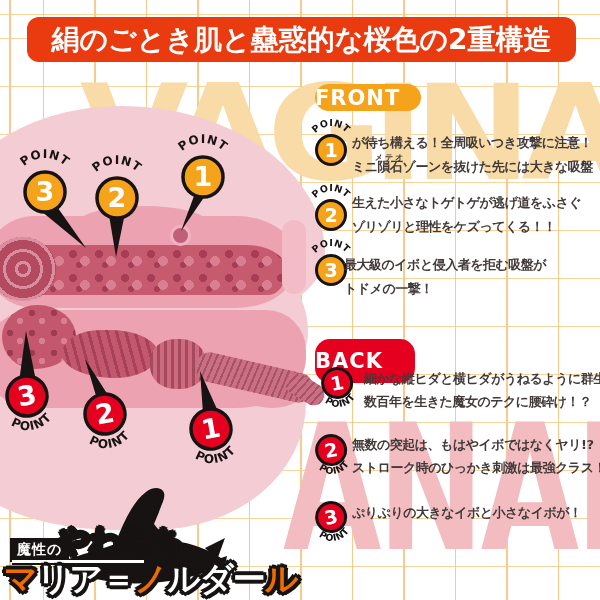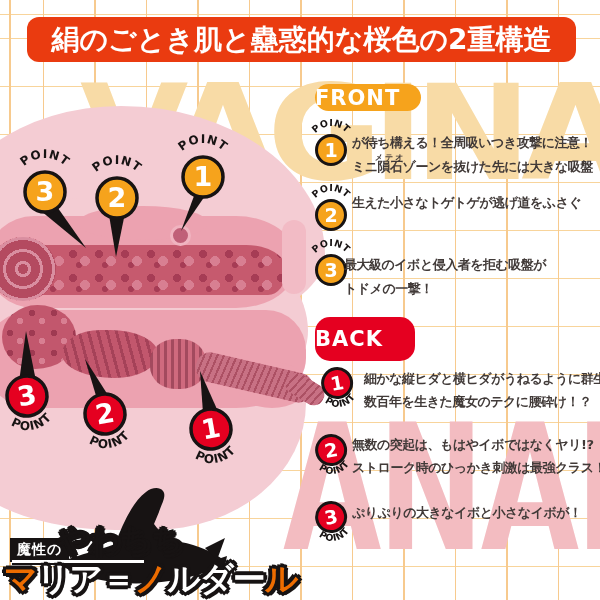--- a/index.html
+++ b/index.html
@@ -39,21 +39,21 @@
     background-image:repeating-linear-gradient(90deg,rgba(60,0,20,.3) 0 3px,transparent 3px 7px)}
   .wtail{left:196px;top:349px;width:120px;height:30px;background:#c87184;border-radius:16px;z-index:3;transform:rotate(13deg);transform-origin:left center;
     background-image:repeating-linear-gradient(100deg,rgba(120,20,40,.35) 0 2px,transparent 2px 6px)}
   .wtail2{left:284px;top:378px;width:42px;height:22px;background:#c87184;border-radius:12px;z-index:3;transform:rotate(32deg);
     background-image:repeating-linear-gradient(100deg,rgba(120,20,40,.35) 0 2px,transparent 2px 6px)}
   
   .banner{left:27px;top:17px;width:549px;height:45px;background:#ea3b10;border-radius:12px;z-index:7;
     display:flex;align-items:center;justify-content:center;color:#fff;font-weight:bold;font-size:28px;white-space:nowrap}
   .pill{z-index:6;display:flex;align-items:center;color:#fff;font-weight:bold;letter-spacing:1px}
   .pill-front{left:315px;top:84px;width:106px;height:27px;background:#f6a31c;border-radius:15px;font-size:21px}
-  .pill-back{left:315px;top:317px;width:100px;height:44px;background:#e50020;border-radius:15px;font-size:21px}
+  .pill-back{left:315px;top:339px;width:100px;height:44px;background:#e50020;border-radius:15px;font-size:21px}
   
   .ptext{z-index:6;color:#413a38;font-weight:bold;font-size:13px;letter-spacing:-.5px;white-space:nowrap}
   .ptext .tline{line-height:24px}
   .rubyw{position:relative;display:inline-block}
   .rt{position:absolute;left:50%;transform:translateX(-50%);top:-9px;font-size:8px;letter-spacing:2px}
   
   .badge{z-index:6}
   .wedges{left:0;top:0;width:600px;height:600px;z-index:5;pointer-events:none}
   
   .logo-hat{left:55px;top:486px;width:172px;height:106px;z-index:7}
@@ -157,20 +157,21 @@
   </div>
 
   <svg class="abs badge" style="left:303px;top:182px" width="56" height="56">
     <path id="sF2" d="M8,29 A20,20 0 0 1 48,29" fill="none"></path>
     <text font-size="9.5" font-weight="bold" fill="#171313" letter-spacing=".5"><textPath href="#sF2" startOffset="50%" text-anchor="middle">POINT</textPath></text>
     <circle cx="28" cy="33" r="14.5" fill="#f6a31c" stroke="#171313" stroke-width="3"></circle>
     <text x="28" y="40" font-size="19" font-weight="bold" fill="#fff" text-anchor="middle">2</text>
   </svg>
   <div class="abs ptext" style="left:352px;top:191px">
     <div class="tline">生えた小さなトゲトゲが逃げ道をふさぐ</div>
+    <div class="tline">ゾリゾリと理性をケズってくる！！</div>
   </div>
 
   <svg class="abs badge" style="left:303px;top:237px" width="56" height="56">
     <path id="sF3" d="M8,29 A20,20 0 0 1 48,29" fill="none"></path>
     <text font-size="9.5" font-weight="bold" fill="#171313" letter-spacing=".5"><textPath href="#sF3" startOffset="50%" text-anchor="middle">POINT</textPath></text>
     <circle cx="28" cy="33" r="14.5" fill="#f6a31c" stroke="#171313" stroke-width="3"></circle>
     <text x="28" y="40" font-size="19" font-weight="bold" fill="#fff" text-anchor="middle">3</text>
   </svg>
   <div class="abs ptext" style="left:344px;top:253px">
     <div class="tline">最大級のイボと侵入者を拒む吸盤が</div>

